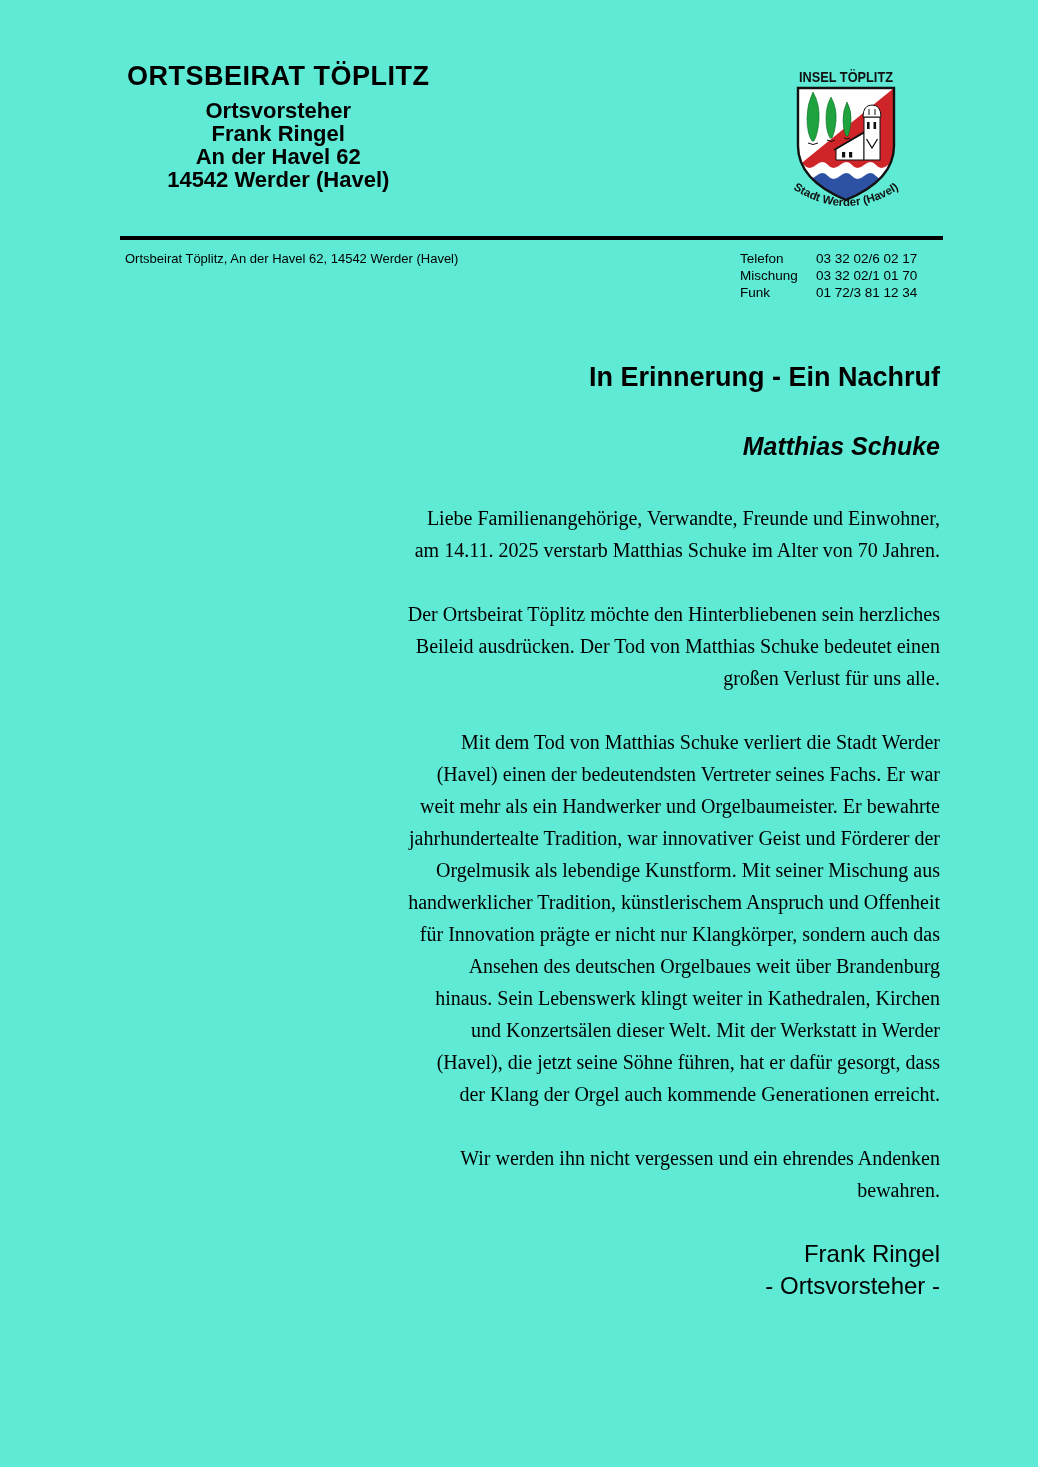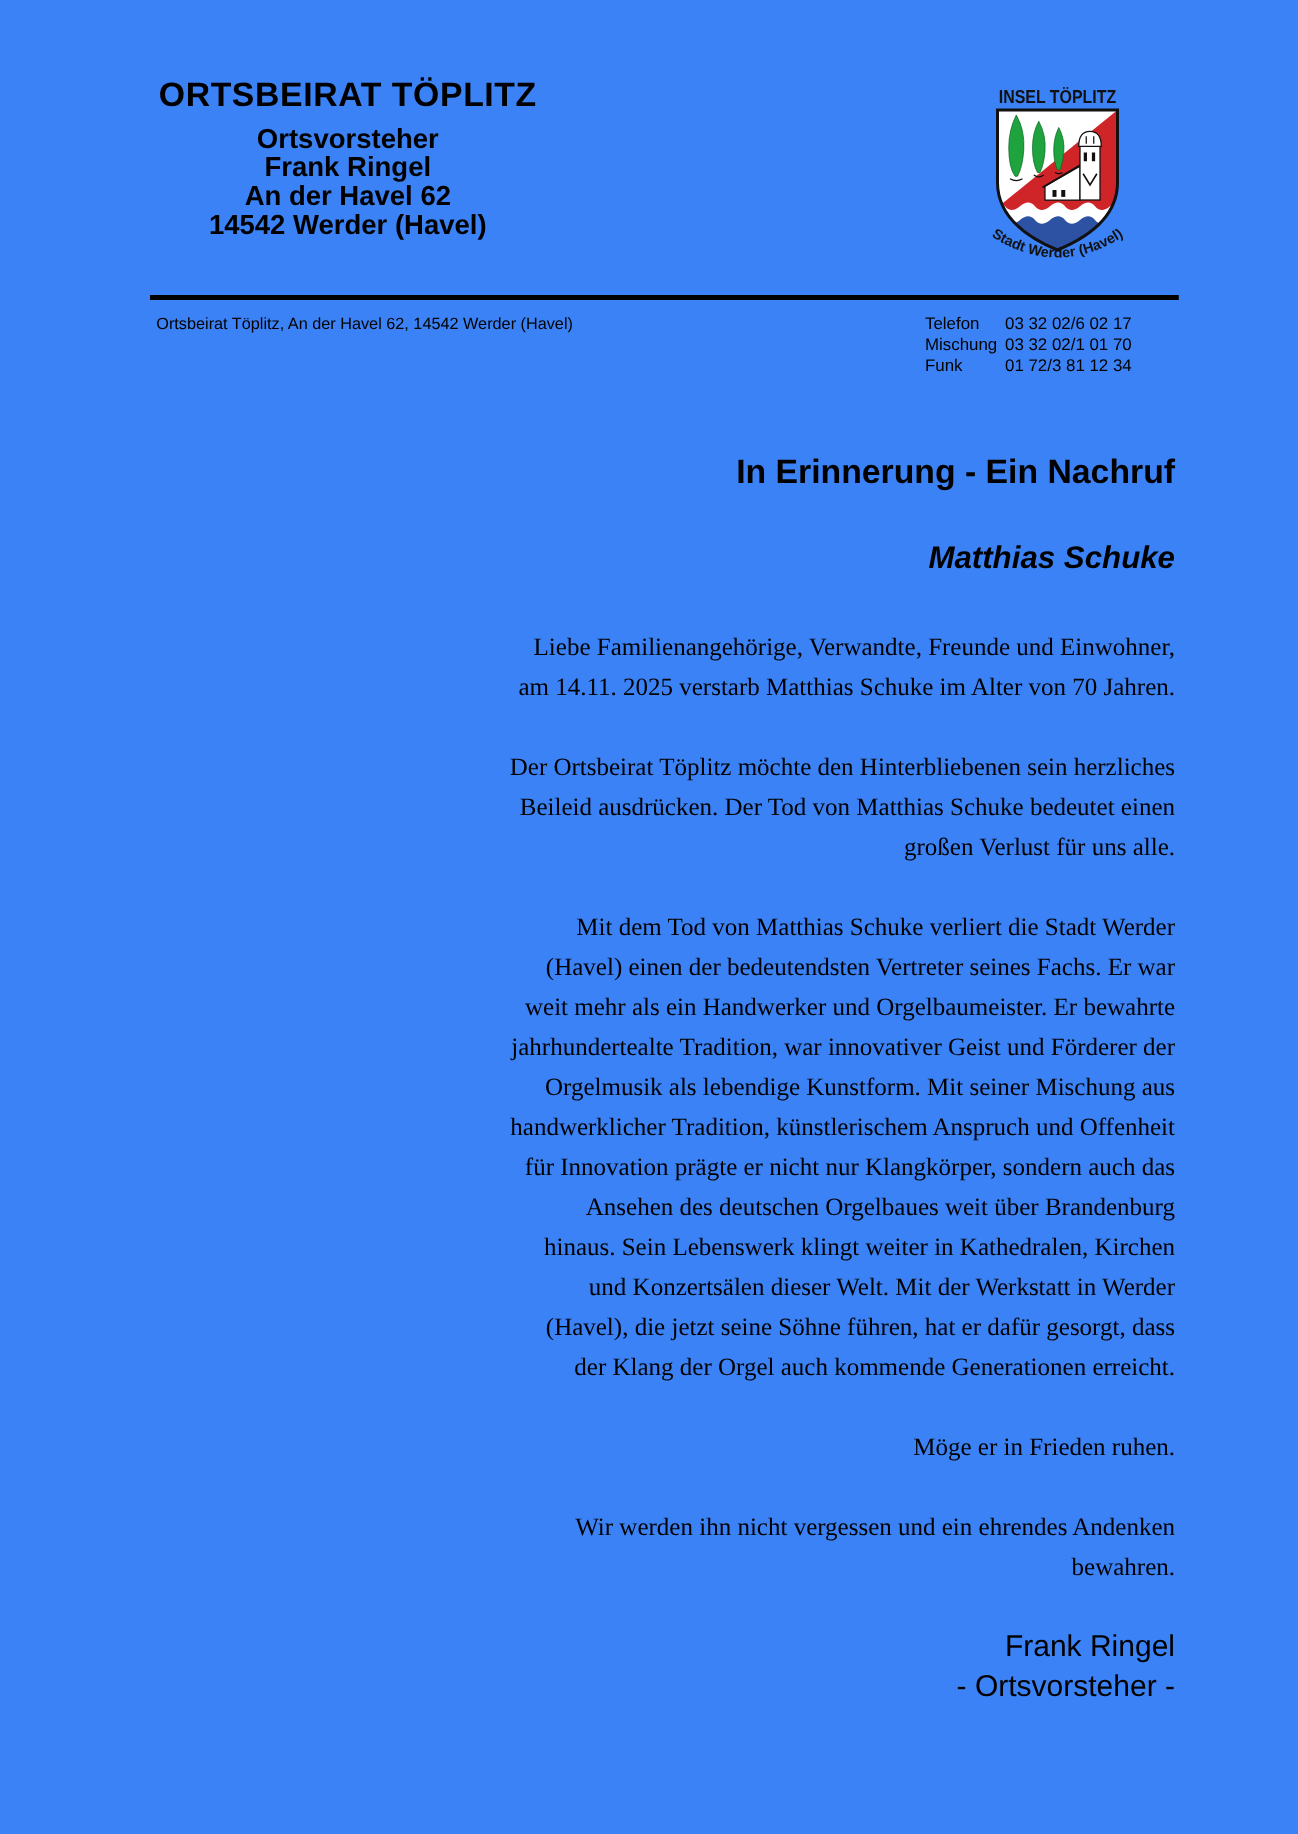--- a/index.html
+++ b/index.html
@@ -1,19 +1,19 @@
 <!DOCTYPE html>
 <html lang="de"><head>
 <meta charset="utf-8">
 <style>
   html,body{margin:0;padding:0;background:#fff;}
   .page{
     position:relative;
     width:1038px;height:1467px;
-    background:#3b82f6;
+    background:#5eead4;
     font-family:"Liberation Sans",sans-serif;
     color:#000;
     overflow:hidden;
   }
 
   
   .header-left{
     position:absolute;left:127px;top:60px;
     display:inline-block;text-align:center;
   }
@@ -36,21 +36,21 @@
 
   .sender-line{
     position:absolute;left:125px;top:251px;
     font-size:13px;line-height:16px;white-space:nowrap;
   }
 
   .contacts{
     position:absolute;left:740px;top:250px;
     font-size:13.5px;line-height:17px;
   }
-  .contact-row{display:flex;}
+  .contact-row{display:flex;gap:12px;}
   .contact-label{width:64px;}
   .contact-value{white-space:nowrap;}
 
   
   .main{
     position:absolute;left:100px;top:360px;width:840px;
     text-align:right;
   }
   .doc-title{
     font-size:27px;font-weight:bold;line-height:34px;
@@ -168,21 +168,20 @@
 weit mehr als ein Handwerker und Orgelbaumeister. Er bewahrte
 jahrhundertealte Tradition, war innovativer Geist und Förderer der
 Orgelmusik als lebendige Kunstform. Mit seiner Mischung aus
 handwerklicher Tradition, künstlerischem Anspruch und Offenheit
 für Innovation prägte er nicht nur Klangkörper, sondern auch das
 Ansehen des deutschen Orgelbaues weit über Brandenburg
 hinaus. Sein Lebenswerk klingt weiter in Kathedralen, Kirchen
 und Konzertsälen dieser Welt. Mit der Werkstatt in Werder
 (Havel), die jetzt seine Söhne führen, hat er dafür gesorgt, dass
 der Klang der Orgel auch kommende Generationen erreicht.</p>
-    <p class="para">Möge er in Frieden ruhen.</p>
     <p class="para">Wir werden ihn nicht vergessen und ein ehrendes Andenken
 bewahren.</p>
 
     <p class="signature">Frank Ringel
 - Ortsvorsteher -</p>
   </div>
 
 </div>
 
 </body></html>

